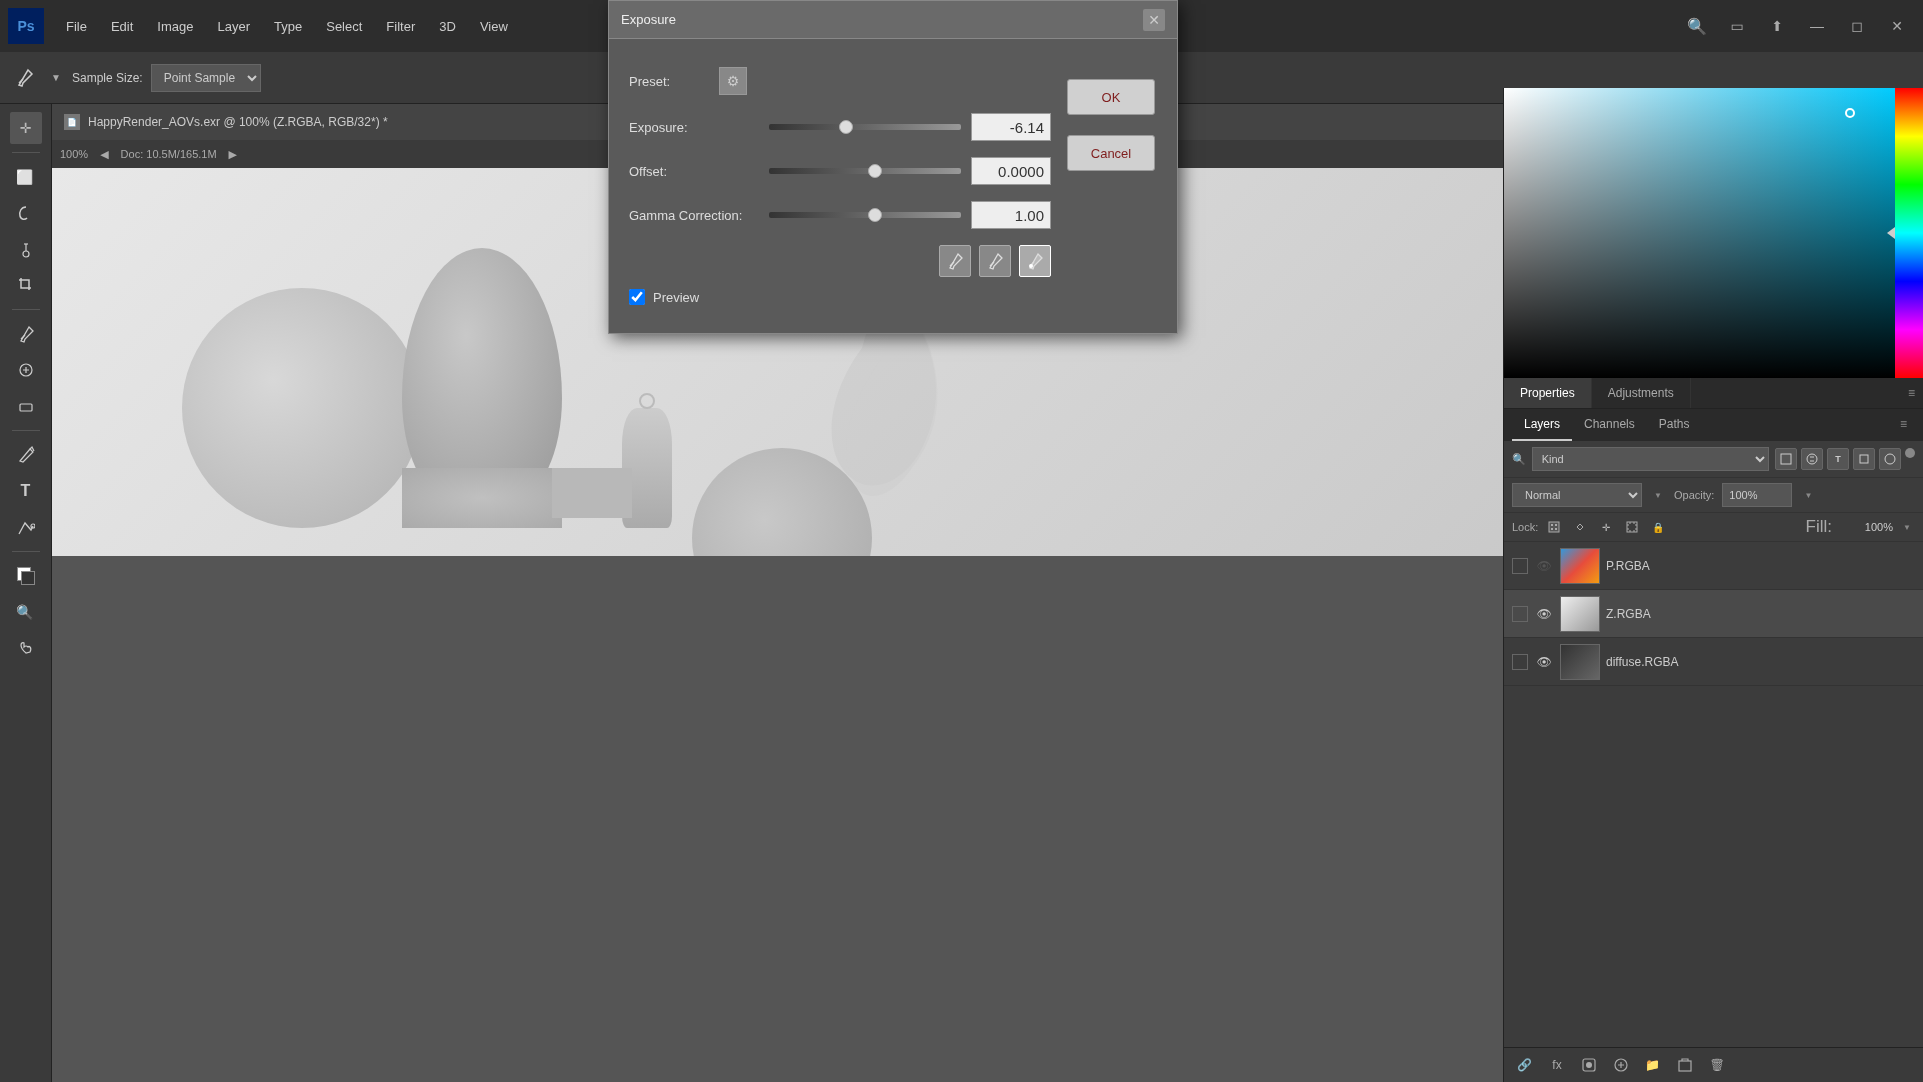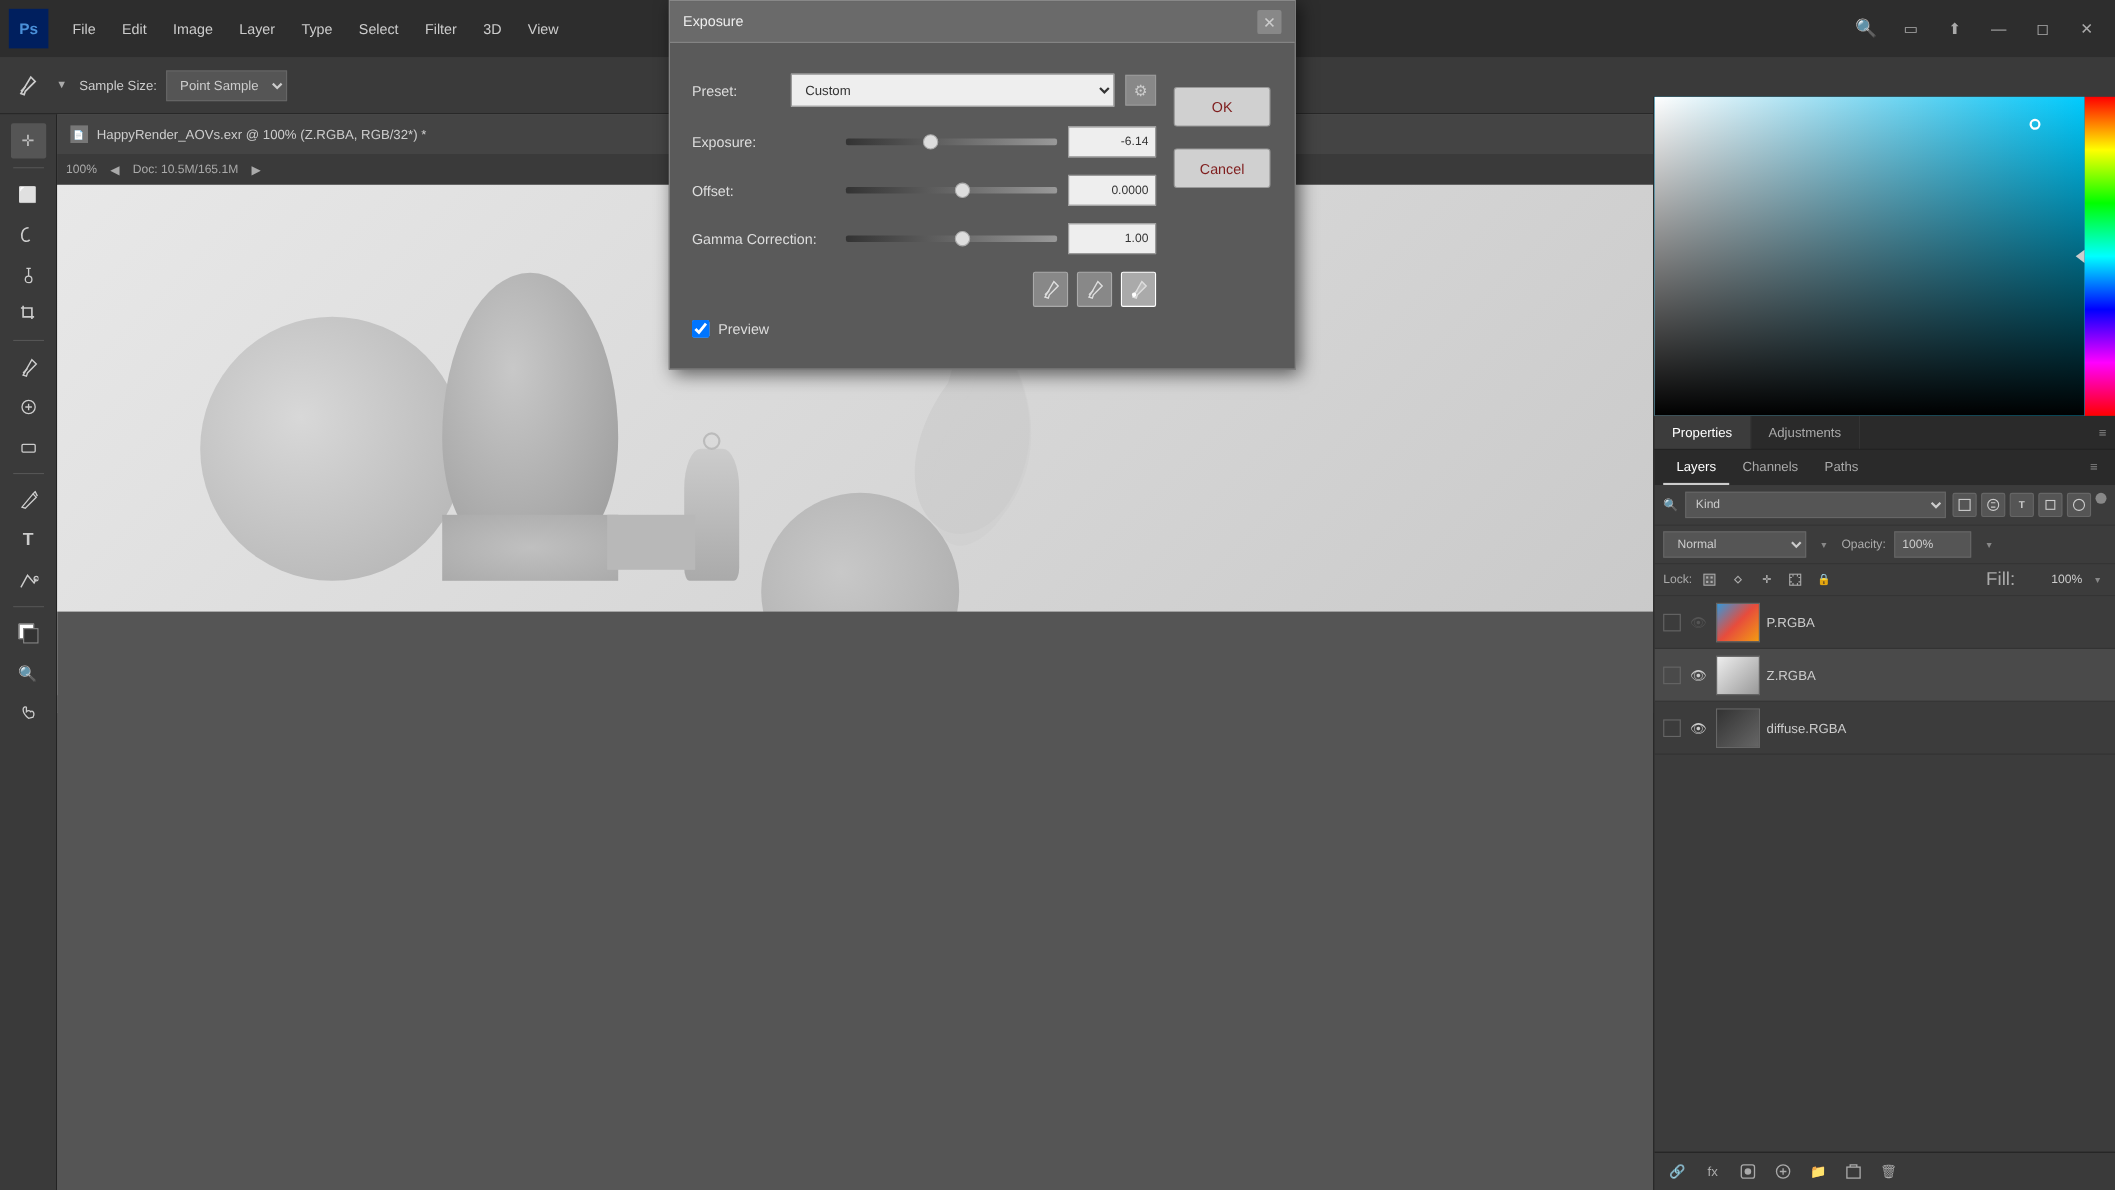--- a/index.html
+++ b/index.html
@@ -494,21 +494,21 @@
       border-radius: 50%;
       top: 50%;
       transform: translate(-50%, -50%);
       cursor: pointer;
     }
     .slider-input {
       width: 80px; height: 28px;
       background: #eee;
       border: 1px solid #999;
       color: #333;
-      font-size: 11px;
+      font-size: 15px;
       text-align: right;
       padding: 0 6px;
     }
 
     .eyedropper-row {
       display: flex;
       gap: 8px;
       margin-top: 8px;
       justify-content: flex-end;
     }
@@ -845,23 +845,20 @@
 <div id="exposure-dialog">
   <div id="dialog-titlebar">
     <span>Exposure</span>
     <div id="dialog-close">✕</div>
   </div>
   <div id="dialog-body">
     <div id="dialog-controls">
 
       <div class="preset-row">
         <span class="preset-label">Preset:</span>
-        <select class="preset-select">
-          <option>Custom</option>
-        </select>
         <div class="preset-gear">⚙</div>
       </div>
 
       <div class="slider-row">
         <span class="slider-label">Exposure:</span>
         <div class="slider-track-container">
           <div class="slider-track">
             <div class="slider-thumb" style="left: 40%;"></div>
           </div>
         </div>

